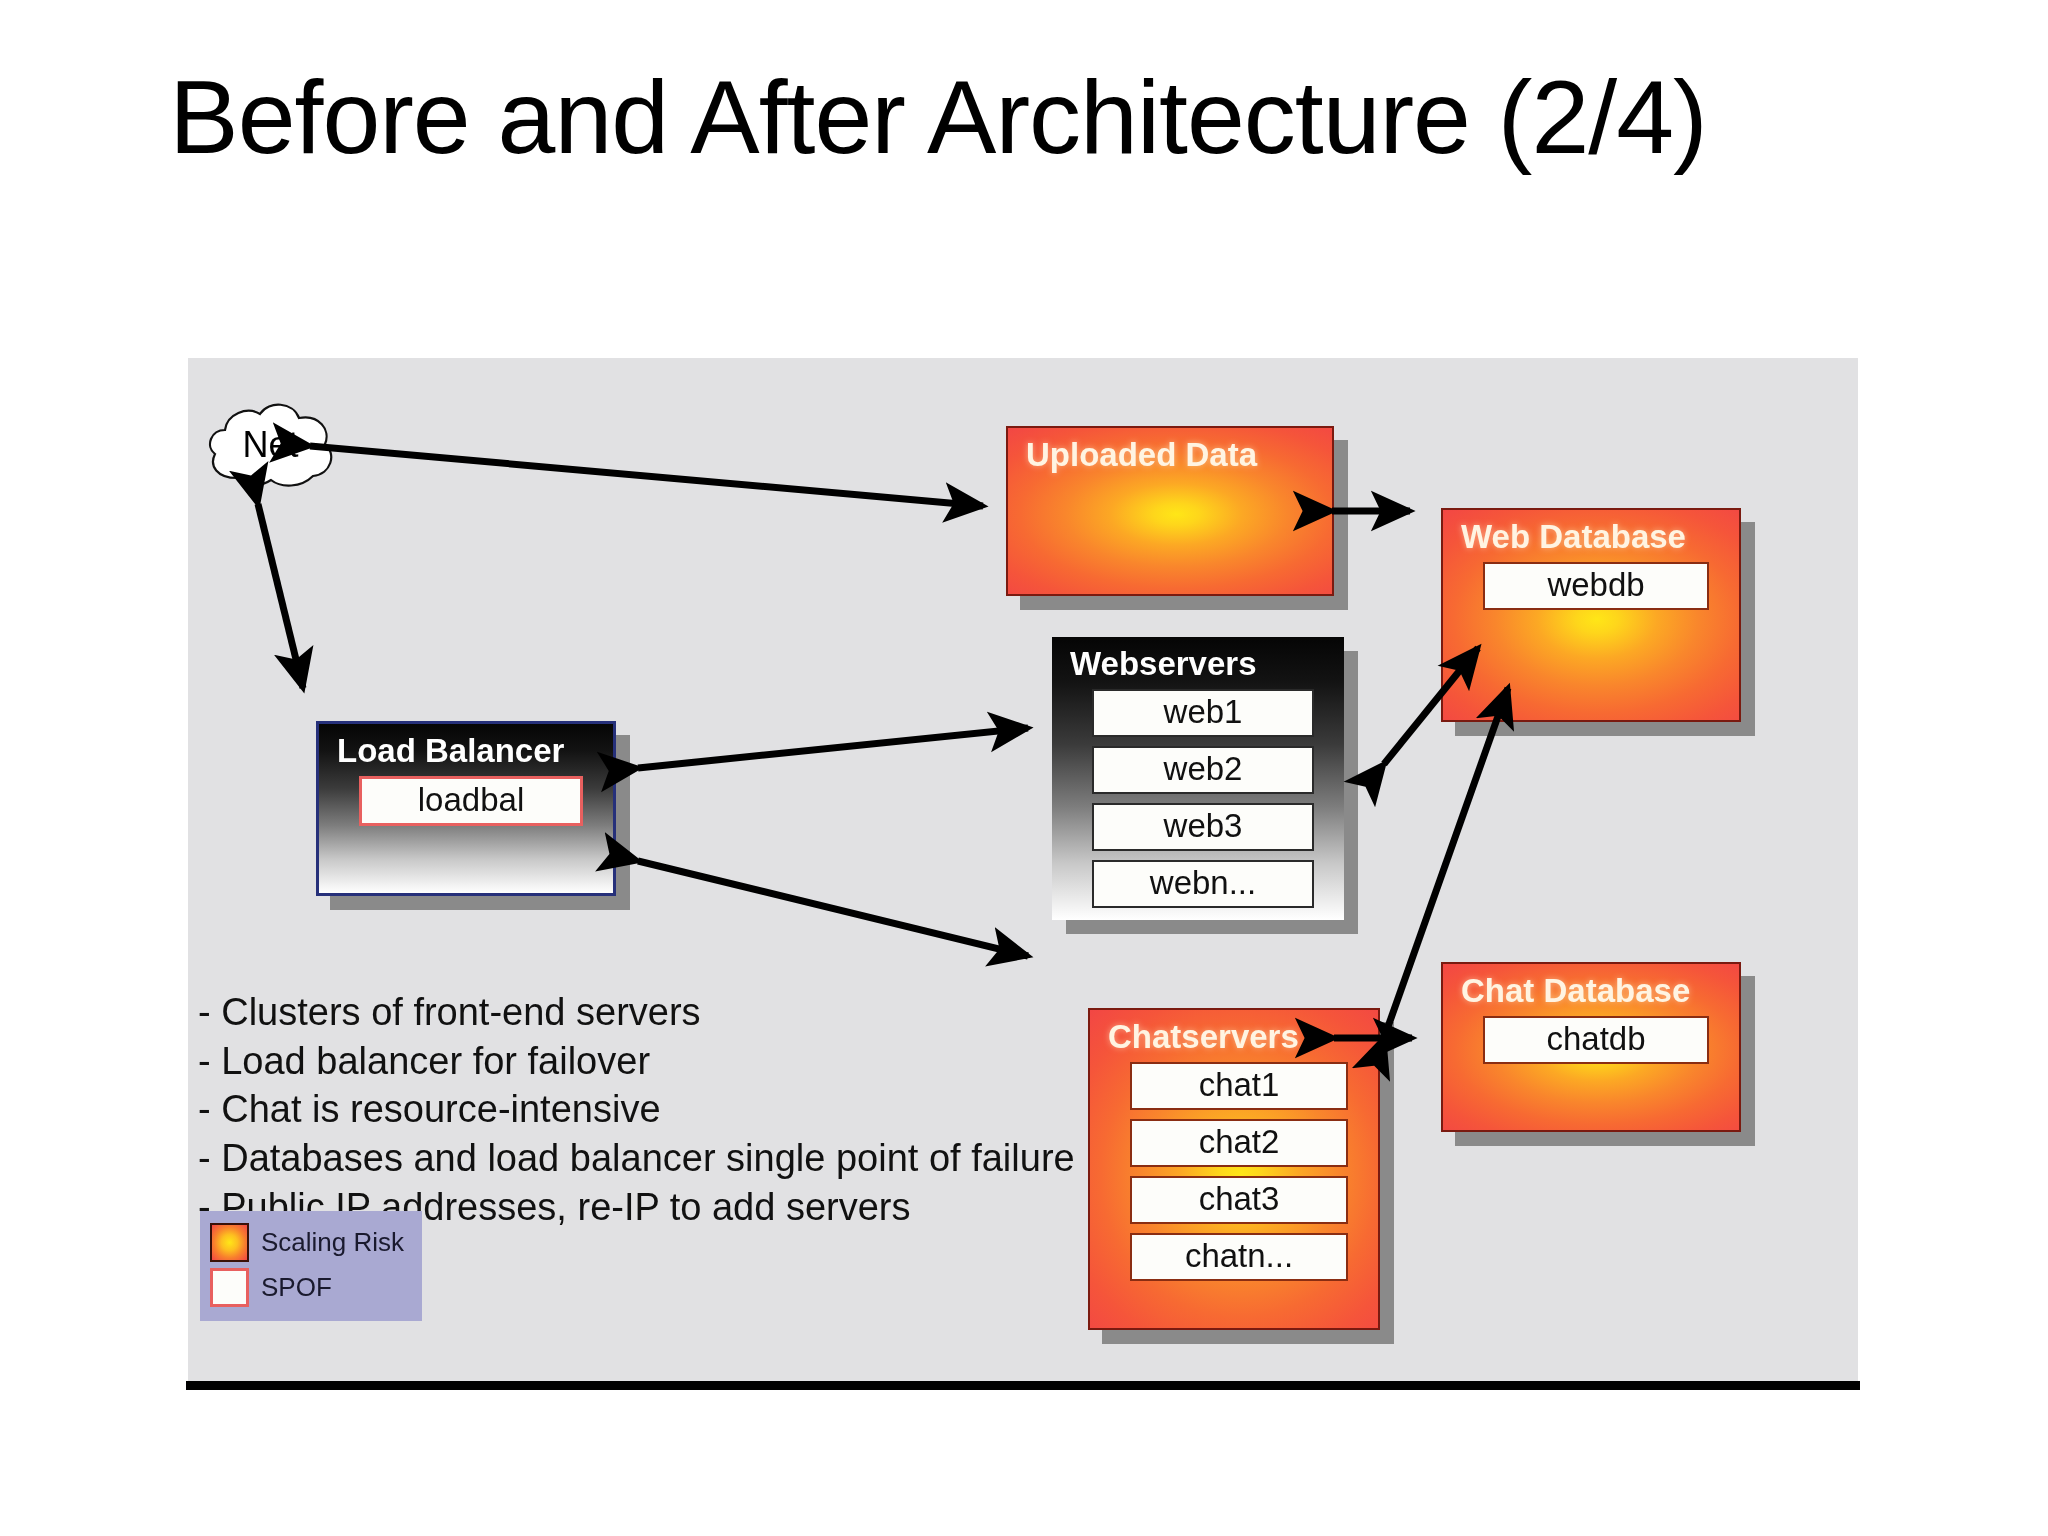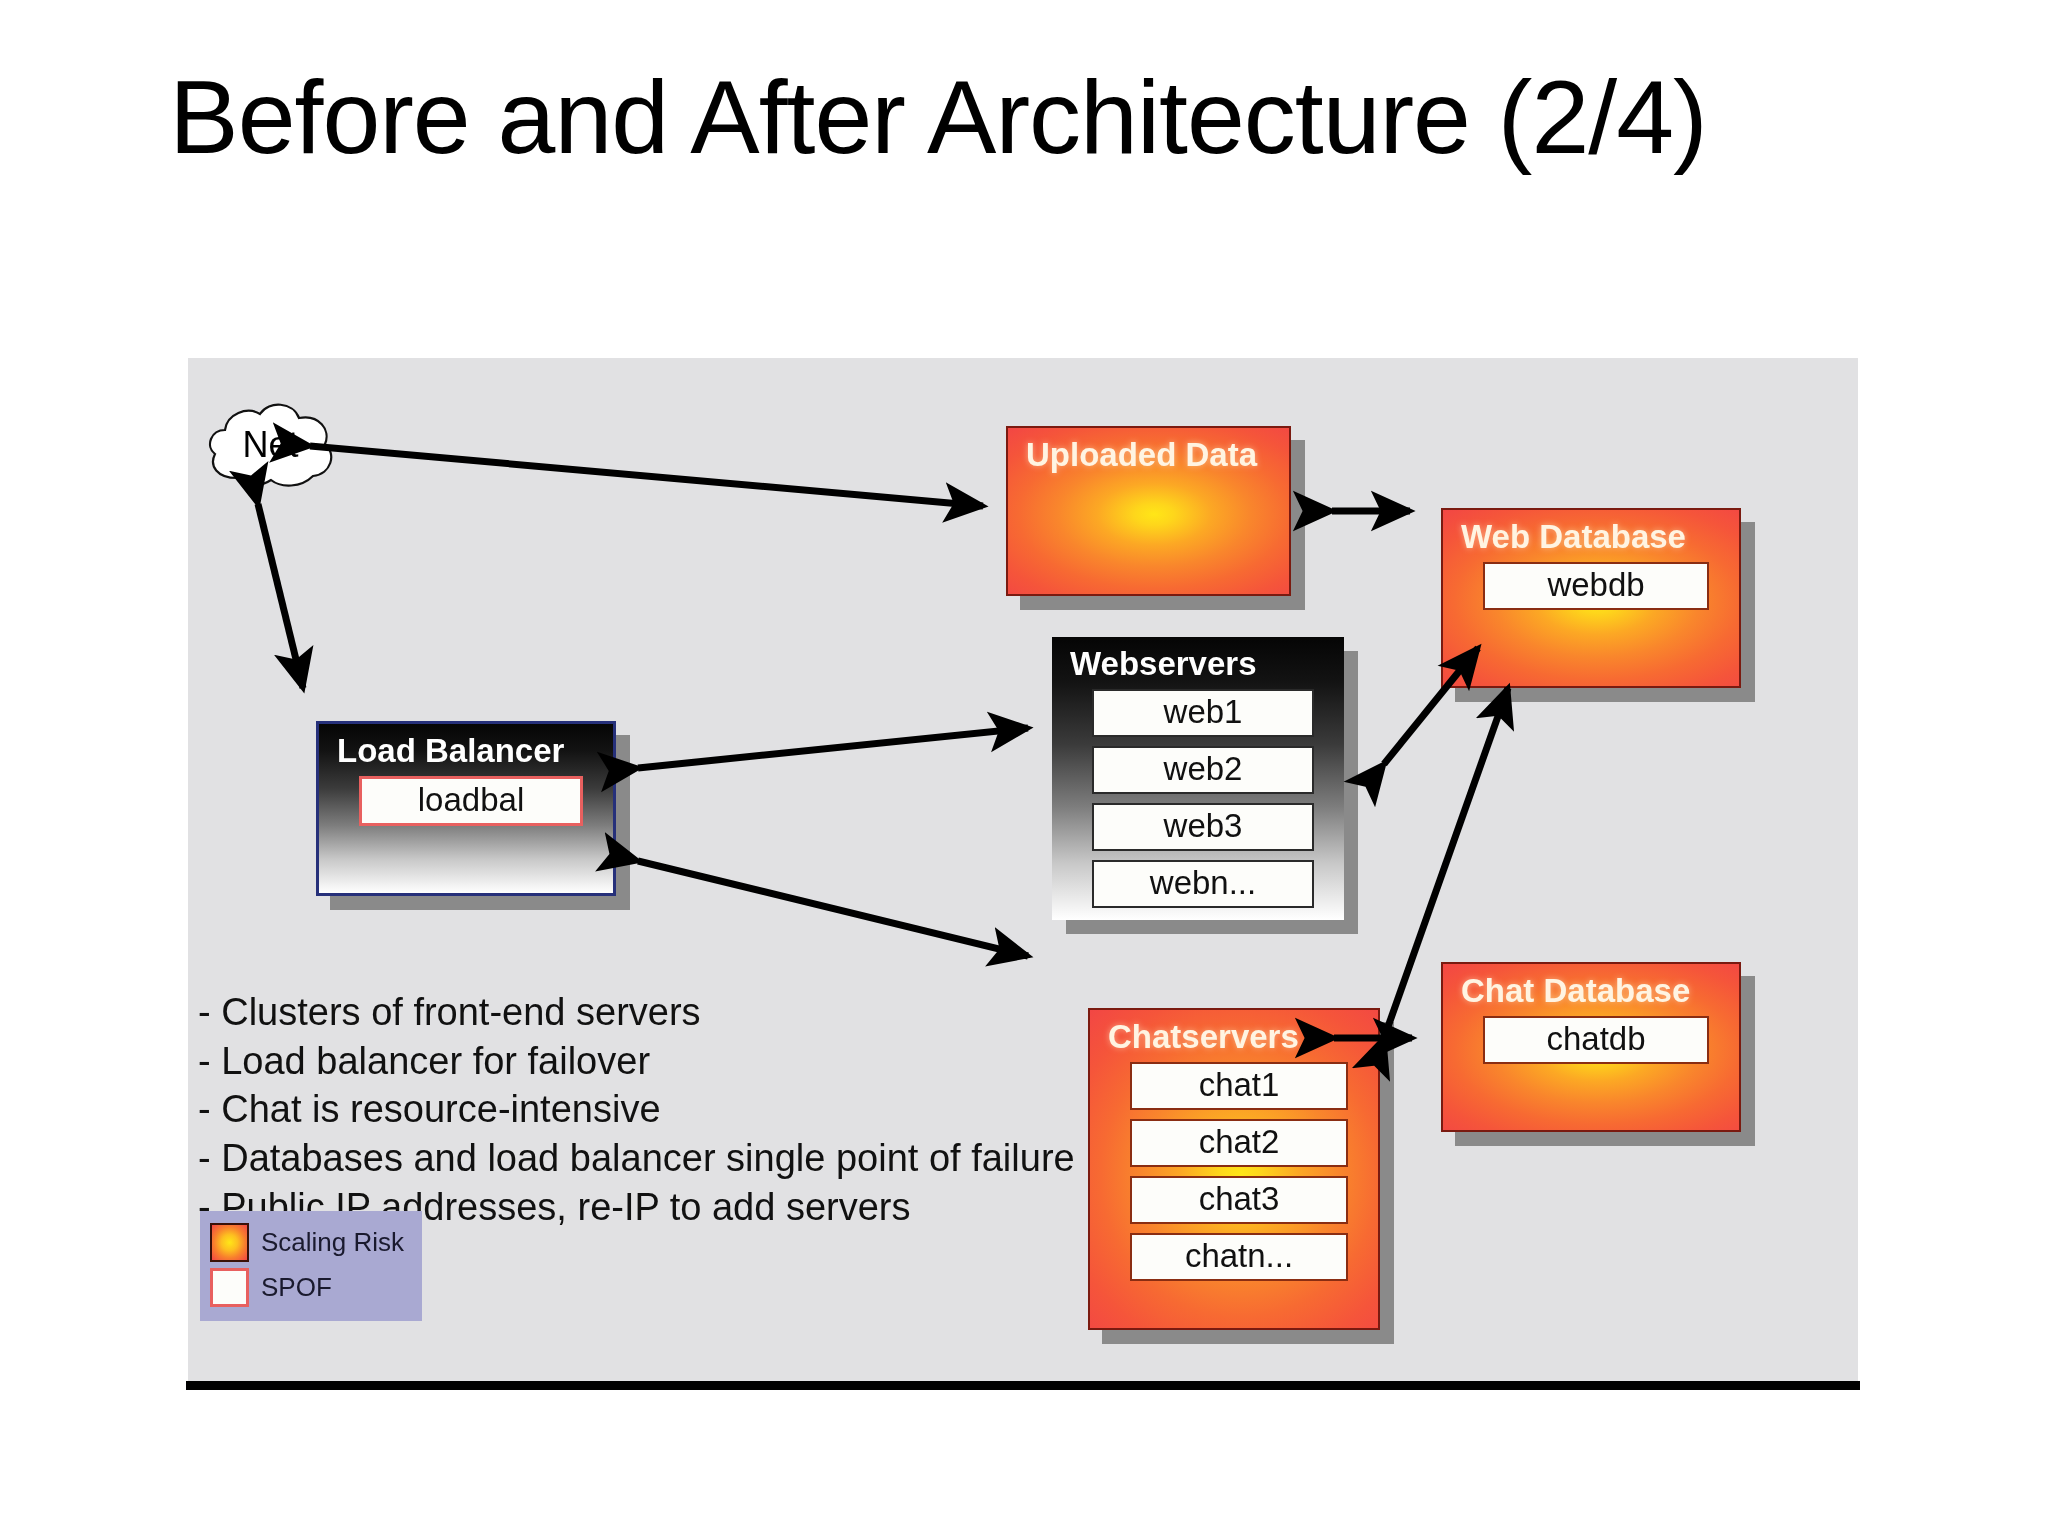--- a/index.html
+++ b/index.html
@@ -109,24 +109,24 @@
       #3b3b3b 38%, #7d7d7d 60%, #c8c8c8 80%, #ffffff 100%);
   }
   .dark .title { color: #ffffff; }
   .dark .item { border: 2px solid #2a2a2a; }
 
   
   #node-loadbalancer .body { border: 3px solid #26307a; }
   #node-loadbalancer .item { border: 3px solid #e8605f; }
 
   
-  #node-uploaded    { left: 818px;  top: 68px;  width: 285px; height: 170px; }
+  #node-uploaded    { left: 818px;  top: 68px;  width: 328px; height: 170px; }
   #node-webservers  { left: 864px;  top: 279px; width: 292px; height: 283px; }
   #node-chatservers { left: 864px;  top: 650px; width: 292px; height: 322px; margin-left: 36px; }
-  #node-webdb       { left: 1253px; top: 150px; width: 300px; height: 180px; }
+  #node-webdb       { left: 1253px; top: 150px; width: 300px; height: 214px; }
   #node-chatdb      { left: 1253px; top: 604px; width: 300px; height: 170px; }
   #node-loadbalancer{ left: 128px;  top: 363px; width: 300px; height: 175px; padding-left: 25px; }
 
   
   #arrows {
     position: absolute;
     left: 0; top: 0;
     width: 1670px; height: 1024px;
     z-index: 5;
     pointer-events: none;

